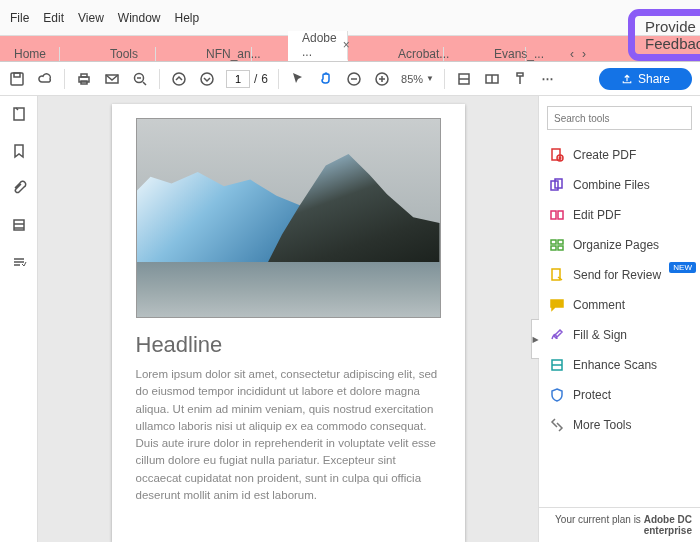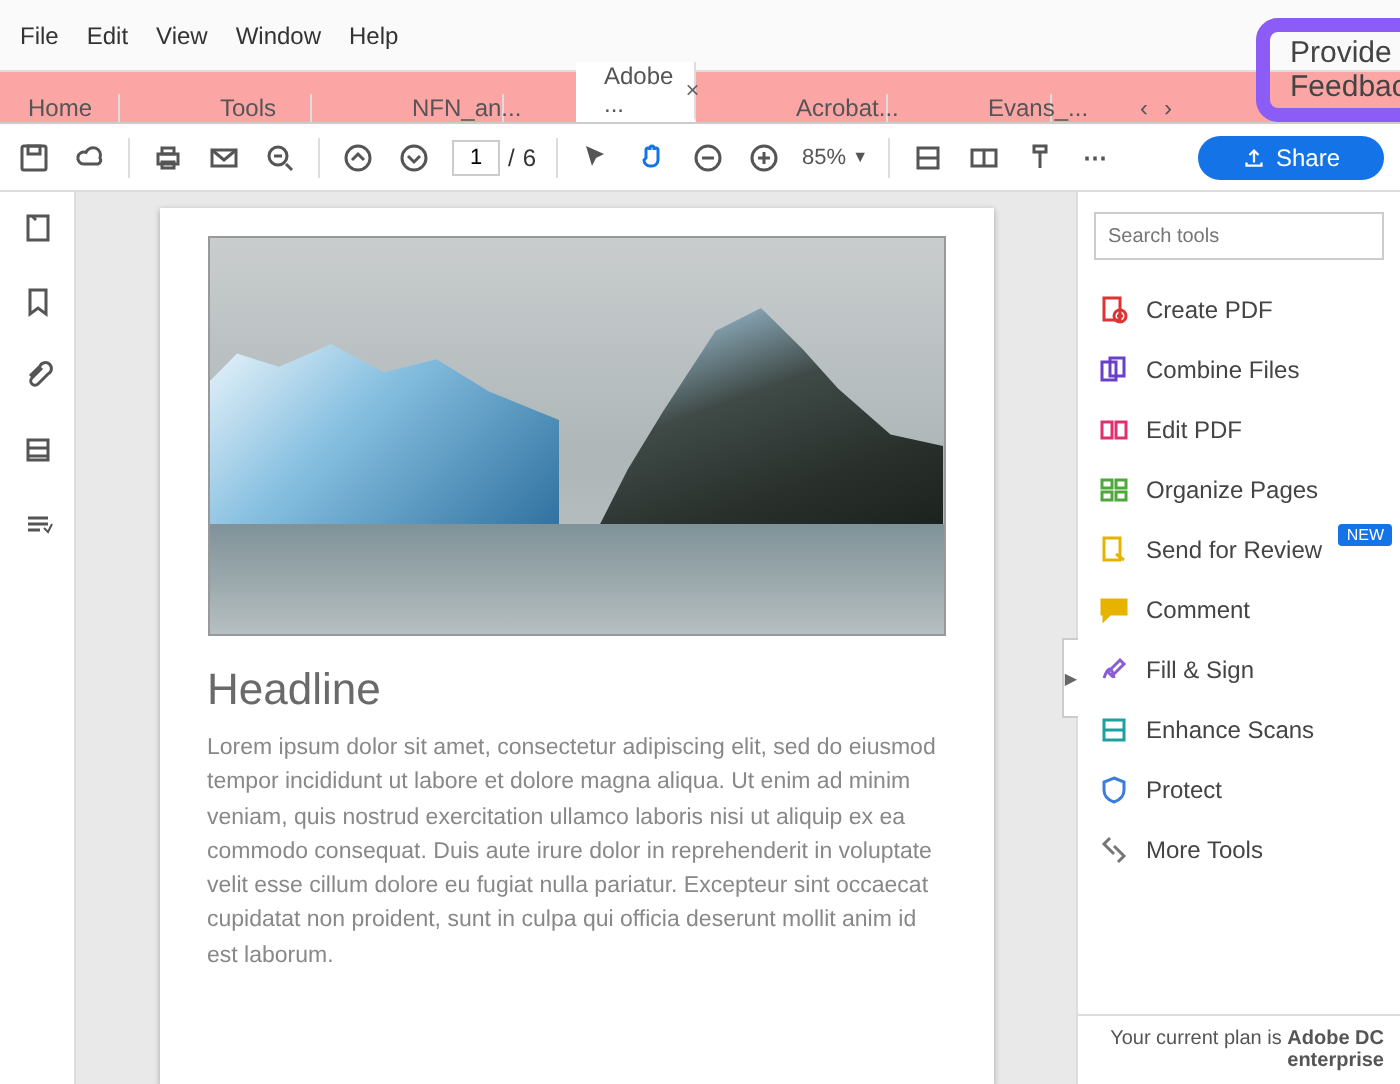--- a/index.html
+++ b/index.html
@@ -19,21 +19,21 @@
 .tbtn svg { width: 16px; height: 16px; }
 .pagebox { display: flex; align-items: center; gap: 4px; }
 .pagebox input { width: 24px; height: 18px; border: 1px solid #ccc; text-align: center; font-size: 11px; }
 .zoom { display: flex; align-items: center; gap: 3px; font-size: 11px; color: #555; }
 .zoom .dd { font-size: 8px; }
 .sharebtn { margin-left: auto; background: #1473e6; color: #fff; border-radius: 14px; padding: 4px 22px; font-size: 12px; display: flex; align-items: center; gap: 5px; }
 .body { flex: 1; display: flex; min-height: 0; }
 .leftbar { width: 38px; background: #fff; border-right: 1px solid #ddd; display: flex; flex-direction: column; align-items: center; padding-top: 10px; gap: 18px; }
 .leftbar .lb { color: #555; }
 .canvas { flex: 1; background: #e9e9e9; overflow: hidden; display: flex; justify-content: center; padding-top: 8px; }
-.page { width: 417px; background: #fff; box-shadow: 0 1px 3px rgba(0,0,0,0.3); padding: 14px 24px 24px; }
+.page { width: 353px; background: #fff; box-shadow: 0 1px 3px rgba(0,0,0,0.3); padding: 14px 24px 24px; }
 .photo { width: 100%; height: 200px; border: 1px solid #999; position: relative; overflow: hidden; }
 .sky { position: absolute; inset: 0; background: linear-gradient(#c9cdce, #aeb6b8 55%, #bfc5c6); }
 .sea { position: absolute; left: 0; right: 0; bottom: 0; height: 55px; background: linear-gradient(#7f9299, #9aa8ab, #b6bfc1); }
 .ice1 { position: absolute; left: 0; bottom: 50px; width: 175px; height: 95px; background: linear-gradient(135deg, #e9f4fa, #86bfe0 40%, #2d6f9e); clip-path: polygon(0 100%, 0 20%, 8% 5%, 20% 12%, 35% 0, 50% 15%, 65% 8%, 80% 25%, 100% 40%, 100% 100%); }
 .rock { position: absolute; right: 0; bottom: 48px; width: 175px; height: 115px; background: linear-gradient(160deg, #d0dde4 0%, #8aa8b8 15%, #3f4a47 40%, #2a312d 70%, #1a201c); clip-path: polygon(0 100%, 10% 70%, 20% 45%, 35% 10%, 48% 0, 60% 18%, 70% 35%, 85% 55%, 100% 60%, 100% 100%); }
 .headline { font-size: 22px; color: #6a6a6a; font-weight: 400; margin: 14px 0 8px; }
 .bodytext { font-size: 11.5px; line-height: 1.5; color: #888; }
 .rightpanel { width: 162px; background: #fff; border-left: 1px solid #ddd; display: flex; flex-direction: column; position: relative; }
 .collapse { position: absolute; left: -8px; top: 50%; width: 8px; height: 40px; background: #fff; border: 1px solid #ccc; border-right: none; display: flex; align-items: center; justify-content: center; font-size: 8px; color: #666; }
 .searchbox { margin: 10px 8px 6px; }

